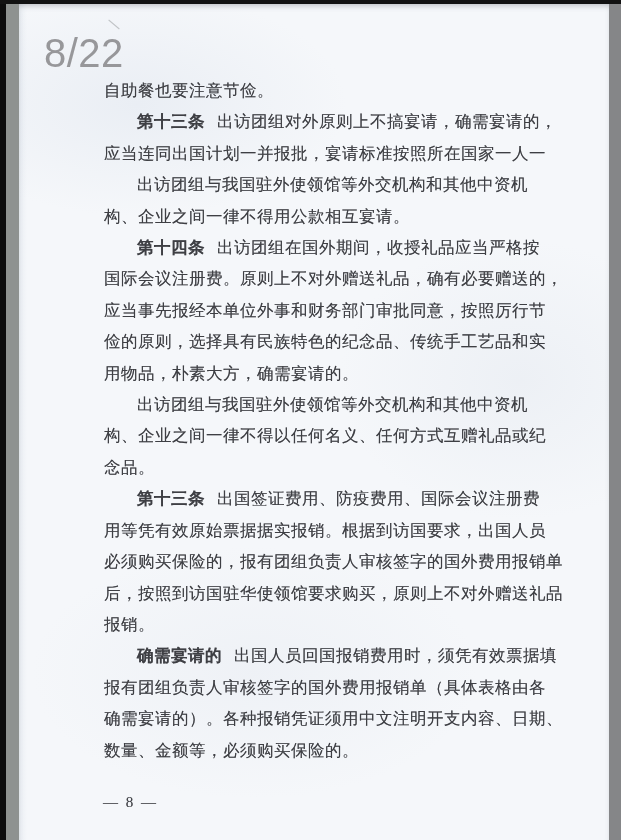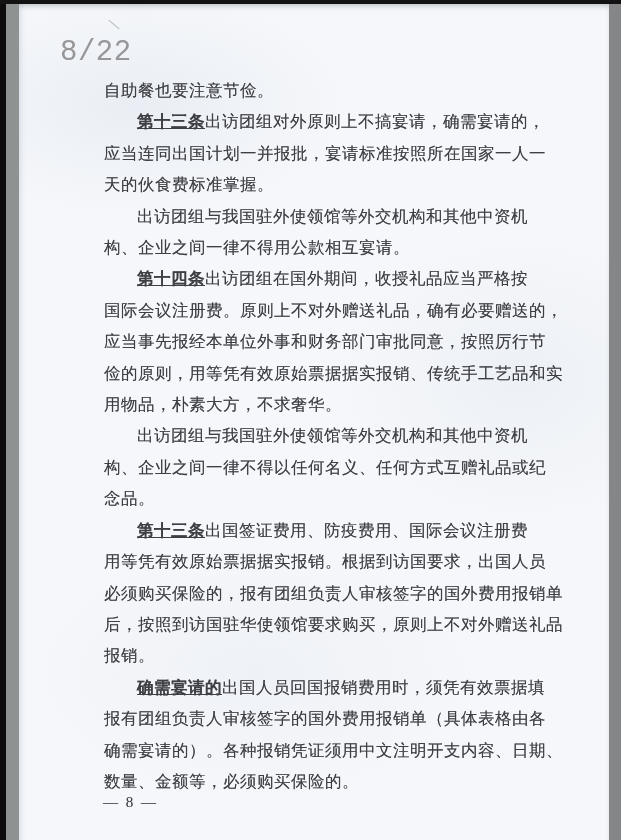--- a/index.html
+++ b/index.html
@@ -23,35 +23,35 @@
       linear-gradient(90deg, #e9edf2 0px, #f5f7fa 8px, #f5f7fa 100%),
       #f5f7fa;
     box-shadow:inset 0 4px 6px -3px rgba(90,95,105,.45);
   }
   .scratch{
     position:absolute;left:88px;top:20px;width:14px;height:1px;
     background:rgba(120,122,126,.4);transform:rotate(40deg);
   }
   
   .page-indicator{
-    position:absolute;left:60px;top:38px;
-    font-family:Liberation Mono, monospace;
-    font-size:29px;line-height:30px;color:#97979a;letter-spacing:.5px;
+    position:absolute;left:44px;top:38px;
+    font-family:Liberation Sans, sans-serif;
+    font-size:40px;line-height:30px;color:#97979a;letter-spacing:.5px;
     z-index:6;
   }
   
   .doc-text{
     position:absolute;left:104px;top:75px;width:450px;
     font-size:16.5px;line-height:31.4px;letter-spacing:.5px;
     color:#3e3f44;
     text-shadow:0 0 .5px rgba(62,63,68,.55);
   }
   .line{white-space:nowrap;}
   .line.indent{padding-left:33px;}
-  .lead{font-weight:bold;font-family:"Liberation Sans","Liberation Serif",sans-serif;text-decoration:underline;}
+  .lead{font-weight:bold;margin-right:12px;font-family:"Liberation Sans","Liberation Serif",sans-serif;}
   .footer-page-num{
     position:absolute;left:103px;top:794px;
     font-size:15px;letter-spacing:2px;color:#44454a;
     text-shadow:0 0 .5px rgba(62,63,68,.5);
   }
 </style>
 </head>
 <body>
 
 <div class="left-black"></div>
@@ -62,28 +62,27 @@
 <div class="page">
   <div class="scratch"></div>
 </div>
 
 <div class="page-indicator">8/22</div>
 
 <div class="doc-text" id="doc-text">
     <div class="line">自助餐也要注意节俭。</div>
     <div class="line indent"><span class="lead">第十三条</span>出访团组对外原则上不搞宴请，确需宴请的，</div>
     <div class="line">应当连同出国计划一并报批，宴请标准按照所在国家一人一</div>
-    <div class="line">天的伙食费标准掌握。</div>
     <div class="line indent">出访团组与我国驻外使领馆等外交机构和其他中资机</div>
     <div class="line">构、企业之间一律不得用公款相互宴请。</div>
     <div class="line indent"><span class="lead">第十四条</span>出访团组在国外期间，收授礼品应当严格按</div>
     <div class="line">国际会议注册费。原则上不对外赠送礼品，确有必要赠送的，</div>
     <div class="line">应当事先报经本单位外事和财务部门审批同意，按照厉行节</div>
-    <div class="line">俭的原则，用等凭有效原始票据据实报销、传统手工艺品和实</div>
-    <div class="line">用物品，朴素大方，不求奢华。</div>
+    <div class="line">俭的原则，选择具有民族特色的纪念品、传统手工艺品和实</div>
+    <div class="line">用物品，朴素大方，确需宴请的。</div>
     <div class="line indent">出访团组与我国驻外使领馆等外交机构和其他中资机</div>
     <div class="line">构、企业之间一律不得以任何名义、任何方式互赠礼品或纪</div>
     <div class="line">念品。</div>
     <div class="line indent"><span class="lead">第十三条</span>出国签证费用、防疫费用、国际会议注册费</div>
     <div class="line">用等凭有效原始票据据实报销。根据到访国要求，出国人员</div>
     <div class="line">必须购买保险的，报有团组负责人审核签字的国外费用报销单</div>
     <div class="line">后，按照到访国驻华使领馆要求购买，原则上不对外赠送礼品</div>
     <div class="line">报销。</div>
     <div class="line indent"><span class="lead">确需宴请的</span>出国人员回国报销费用时，须凭有效票据填</div>
     <div class="line">报有团组负责人审核签字的国外费用报销单（具体表格由各</div>

